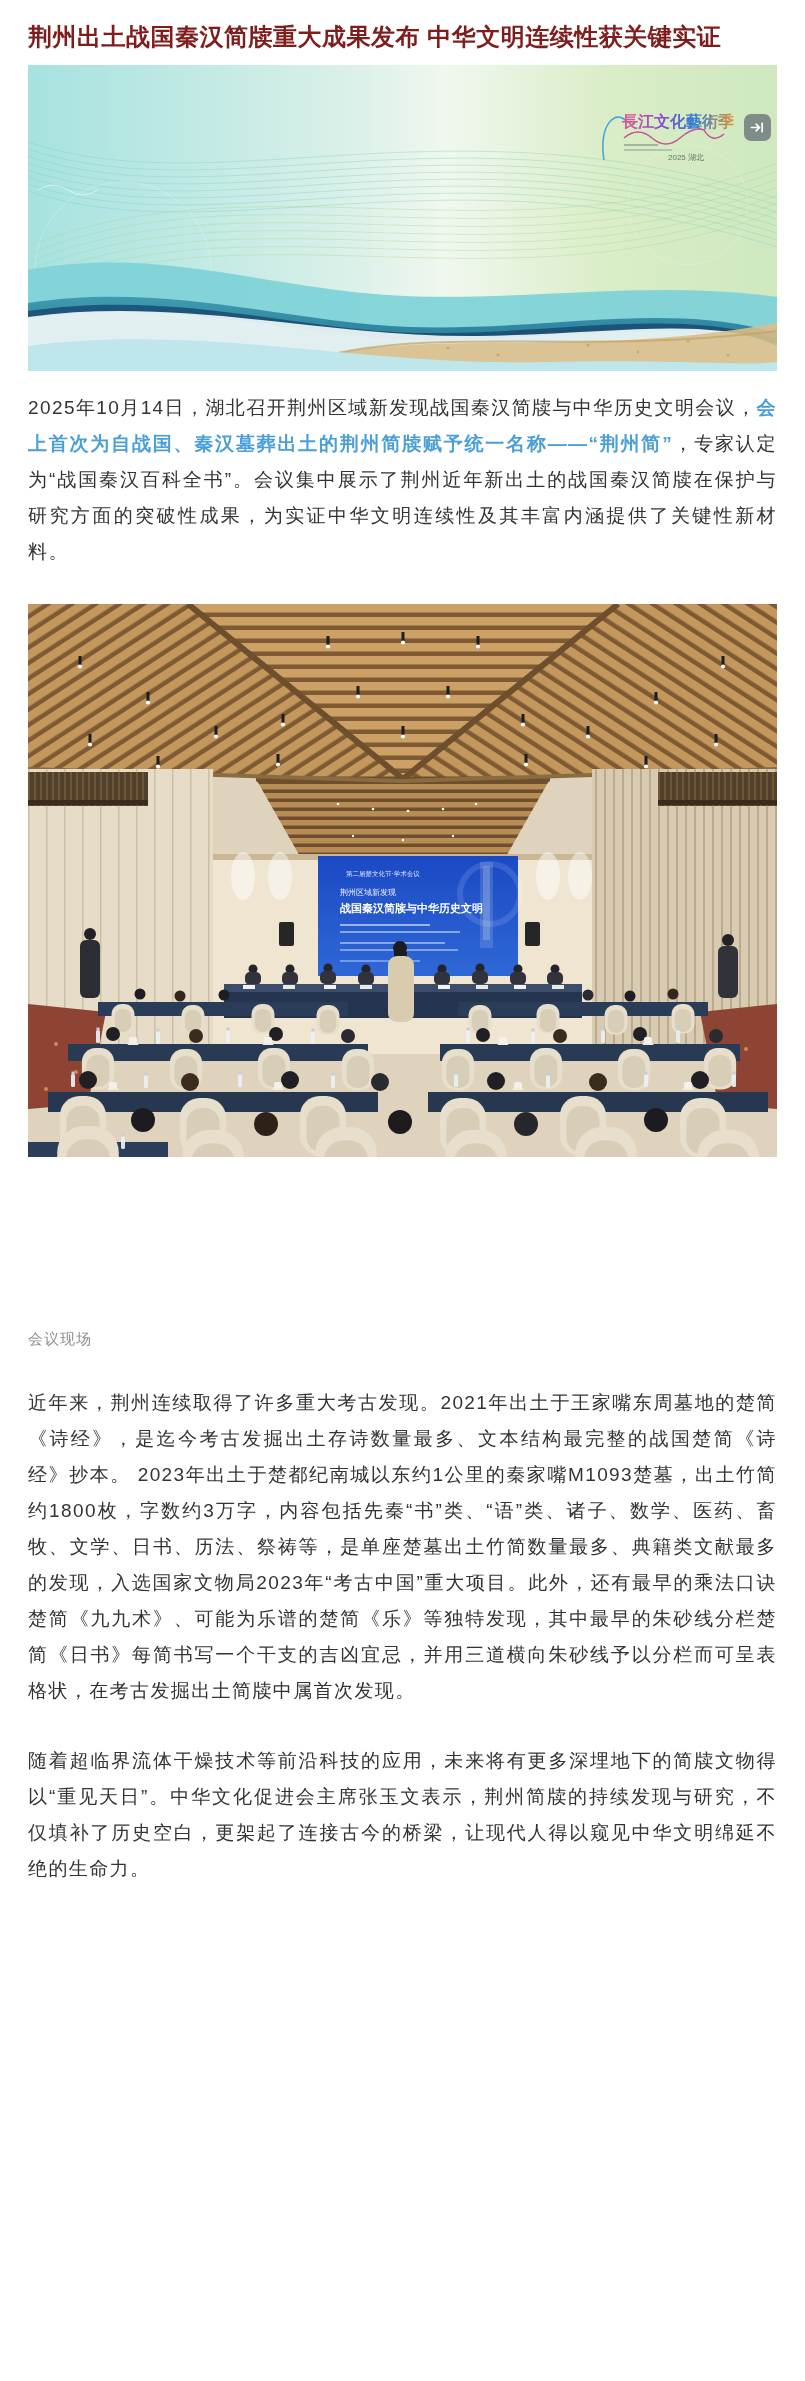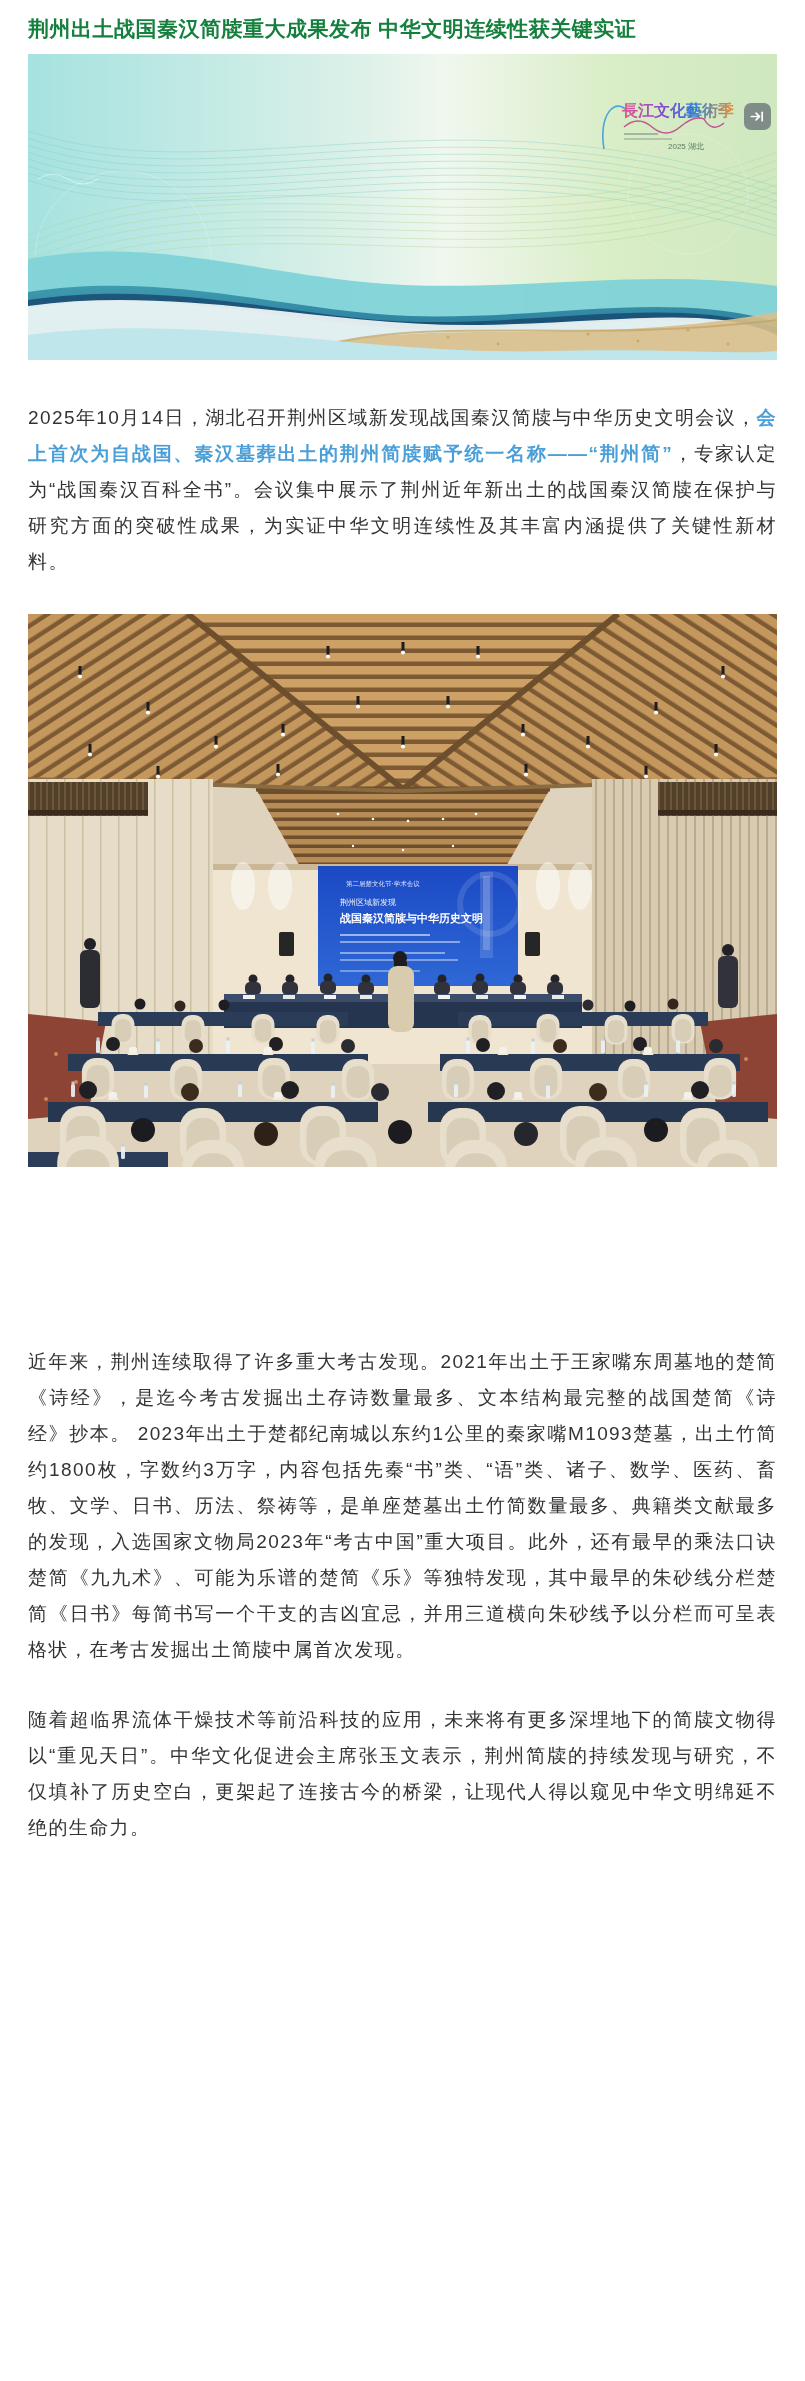--- a/index.html
+++ b/index.html
@@ -1,22 +1,22 @@
 <!DOCTYPE html>
 <html><head>
 <meta charset="utf-8">
 <style>
   html,body{margin:0;padding:0;background:#ffffff;}
   body{width:805px;font-family:"Liberation Sans","DejaVu Sans",sans-serif;color:#333;}
   .article{padding:14px 28px 40px;}
-  .title{font-size:21px;line-height:1.45;font-weight:700;color:#15803d;margin:0 0 10px;letter-spacing:.5px;}
+  .title{font-size:24px;line-height:1.45;font-weight:700;color:#7f1d1d;margin:6px 0 10px;letter-spacing:.5px;}
   .meta{font-size:15px;line-height:21px;margin-bottom:15px;}
   .meta .src{color:#576b95;margin-right:10px;cursor:pointer;}
   .meta .dim{color:#b6b6b6;margin-right:10px;}
-  .banner-wrap{position:relative;width:749px;height:306px;margin:0 0 40px;overflow:hidden;text-decoration:underline;}
+  .banner-wrap{position:relative;width:749px;height:306px;margin:0 0 19px;overflow:hidden;text-decoration:underline;}
   .p{font-size:19px;line-height:36px;letter-spacing:1.4px;text-align:justify;margin:16px 0 34px;}
   .p:last-child{margin-bottom:0;}
   .hl{color:#4a9fd8;font-weight:700;}
   .photo-wrap{width:749px;height:714px;margin:2px 0 0;overflow:hidden;}
   .caption{font-size:15px;color:#8e8e8e;letter-spacing:1px;margin:12px 0 36px;}
   svg{display:block;}
   .expand-btn{position:absolute;top:49px;right:6px;width:27px;height:27px;border-radius:7px;
     background:rgba(104,114,119,.78);display:flex;align-items:center;justify-content:center;cursor:pointer;}
   .expand-btn svg{width:15px;height:15px;}
 </style>
@@ -436,17 +436,18 @@
         <g transform="translate(578,523) scale(2.2)">
             <use href="#chair"></use>
           </g>
         <g transform="translate(700,526) scale(2.2)">
             <use href="#chair"></use>
           </g>
       </g>
     </svg>
   </div>
 
+  <div class="caption">会议现场</div>
 
   <p class="p">近年来，荆州连续取得了许多重大考古发现。2021年出土于王家嘴东周墓地的楚简《诗经》，是迄今考古发掘出土存诗数量最多、文本结构最完整的战国楚简《诗经》抄本。 2023年出土于楚都纪南城以东约1公里的秦家嘴M1093楚墓，出土竹简约1800枚，字数约3万字，内容包括先秦“书”类、“语”类、诸子、数学、医药、畜牧、文学、日书、历法、祭祷等，是单座楚墓出土竹简数量最多、典籍类文献最多的发现，入选国家文物局2023年“考古中国”重大项目。此外，还有最早的乘法口诀楚简《九九术》、可能为乐谱的楚简《乐》等独特发现，其中最早的朱砂线分栏楚简《日书》每简书写一个干支的吉凶宜忌，并用三道横向朱砂线予以分栏而可呈表格状，在考古发掘出土简牍中属首次发现。</p>
   <p class="p">随着超临界流体干燥技术等前沿科技的应用，未来将有更多深埋地下的简牍文物得以“重见天日”。中华文化促进会主席张玉文表示，荆州简牍的持续发现与研究，不仅填补了历史空白，更架起了连接古今的桥梁，让现代人得以窥见中华文明绵延不绝的生命力。</p>
 
 </div>
 
 </body></html>

